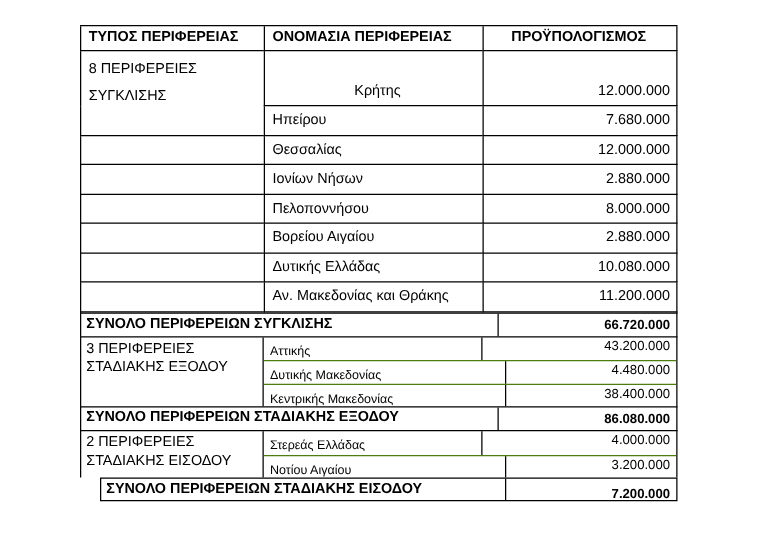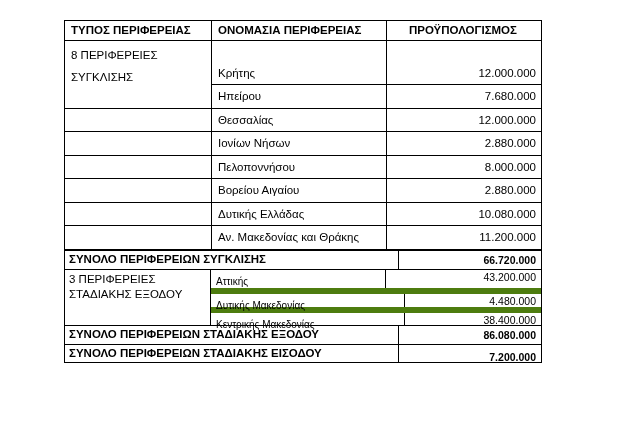--- a/index.html
+++ b/index.html
@@ -14,39 +14,39 @@
     
     .up .cell { border-left: 1px solid #000; padding-left: 48px; }
     .up .c3 { border-right: 1px solid #000; }
     .up { border-top: 1px solid #000; }
     .hdr { height: 21px; }
     .hdr .cell { font-weight: bold; padding-top: 3px; }
     .hdr .c1, .hdr .c2 { padding-left: 6px; }
     .hdr .c3 { text-align: left; padding-left: 22px; }
     .first { height: 44px; }
     .first .c1 { padding-left: 6px; padding-top: 3px; line-height: 22px; }
-    .first .c2 { padding-left: 6px; padding-top: 26px; }
+    .first .c2 { padding-left: 6px; padding-top: 26px; text-align: center; }
     .first .c3 { padding-top: 26px; }
     .drow { height: 23.5px; }
     .drow .c2 { padding-left: 6px; padding-top: 5px; }
     .drow .c3 { padding-top: 5px; }
     .drow .c1 { border-top: none; }
     
     .total { height: 19px; border-top: 1px solid #000; border-left: 1px solid #000; border-right: 1px solid #000; gap: 40px; }
     .total .lbl { width: 322px; font-weight: bold; font-size: 11.5px; padding-left: 4px; padding-top: 2px; box-sizing: border-box; }
     .total .val { width: 156px; border-left: 1px solid #000; font-weight: bold; text-align: right; padding-right: 5px; padding-top: 3px; box-sizing: border-box; font-size: 10.5px; }
     
     .grp { display: flex; border-top: 1px solid #000; border-left: 1px solid #000; border-right: 1px solid #000; }
     .grp .gl { width: 146px; font-size: 11.5px; padding-left: 4px; padding-top: 2px; line-height: 15px; box-sizing: border-box; }
     .grp .gr { width: 330px; border-left: 1px solid #000; }
     .sub { display: flex; height: 18.6px; box-sizing: border-box; }
-    .sub + .sub { border-top: 6px solid #4d7c0f; gap: 40px; }
+    .sub + .sub { border-top: 1px solid #4d7c0f; gap: 40px; }
     .sub .n { width: 174px; font-size: 10px; padding-left: 5px; padding-top: 6px; box-sizing: border-box; }
     .sub .v { width: 156px; border-left: 1px solid #000; text-align: right; padding-right: 5px; font-size: 10.5px; padding-top: 1px; box-sizing: border-box; }
-    .bottom { border-bottom: 1px solid #000; }
+    .bottom { border-bottom: 1px solid #000; margin-left: 16px; }
     .last-total .val { padding-top: 6px; }
   </style>
 </head>
 <body>
 
 <div class="tbl">
 
   <div class="row up hdr">
     <div class="cell c1">ΤΥΠΟΣ ΠΕΡΙΦΕΡΕΙΑΣ</div>
     <div class="cell c2">ΟΝΟΜΑΣΙΑ ΠΕΡΙΦΕΡΕΙΑΣ</div>
@@ -122,20 +122,36 @@
         <div class="v">38.400.000</div>
       </div>
     </div>
   </div>
 
   <div class="row total">
     <div class="lbl">ΣΥΝΟΛΟ ΠΕΡΙΦΕΡΕΙΩΝ ΣΤΑΔΙΑΚΗΣ ΕΞΟΔΟΥ</div>
     <div class="val">86.080.000</div>
   </div>
 
+  <div class="grp">
+    <div class="gl">
+      <div>2 ΠΕΡΙΦΕΡΕΙΕΣ</div>
+      <div>ΣΤΑΔΙΑΚΗΣ ΕΙΣΟΔΟΥ</div>
+    </div>
+    <div class="gr">
+      <div class="sub">
+        <div class="n">Στερεάς Ελλάδας</div>
+        <div class="v">4.000.000</div>
+      </div>
+      <div class="sub">
+        <div class="n">Νοτίου Αιγαίου</div>
+        <div class="v">3.200.000</div>
+      </div>
+    </div>
+  </div>
 
   <div class="row total bottom last-total">
     <div class="lbl">ΣΥΝΟΛΟ ΠΕΡΙΦΕΡΕΙΩΝ ΣΤΑΔΙΑΚΗΣ ΕΙΣΟΔΟΥ</div>
     <div class="val">7.200.000</div>
   </div>
 </div>
 
 <style>
   
   .up .c2, .up .c3 { border-bottom: 1px solid #000; }

